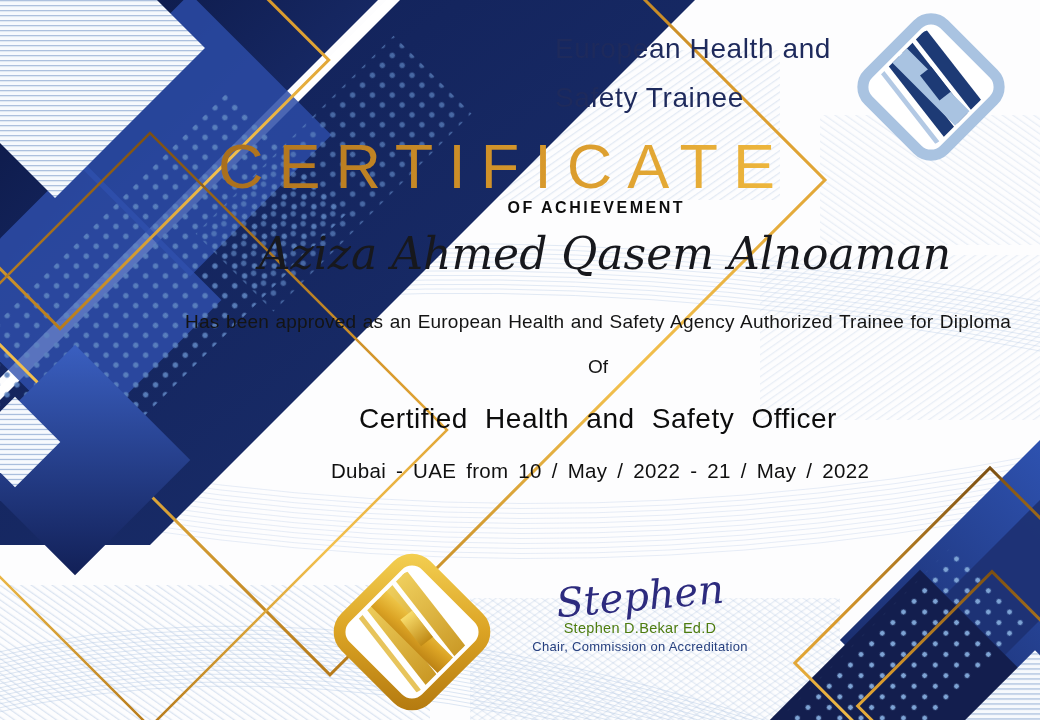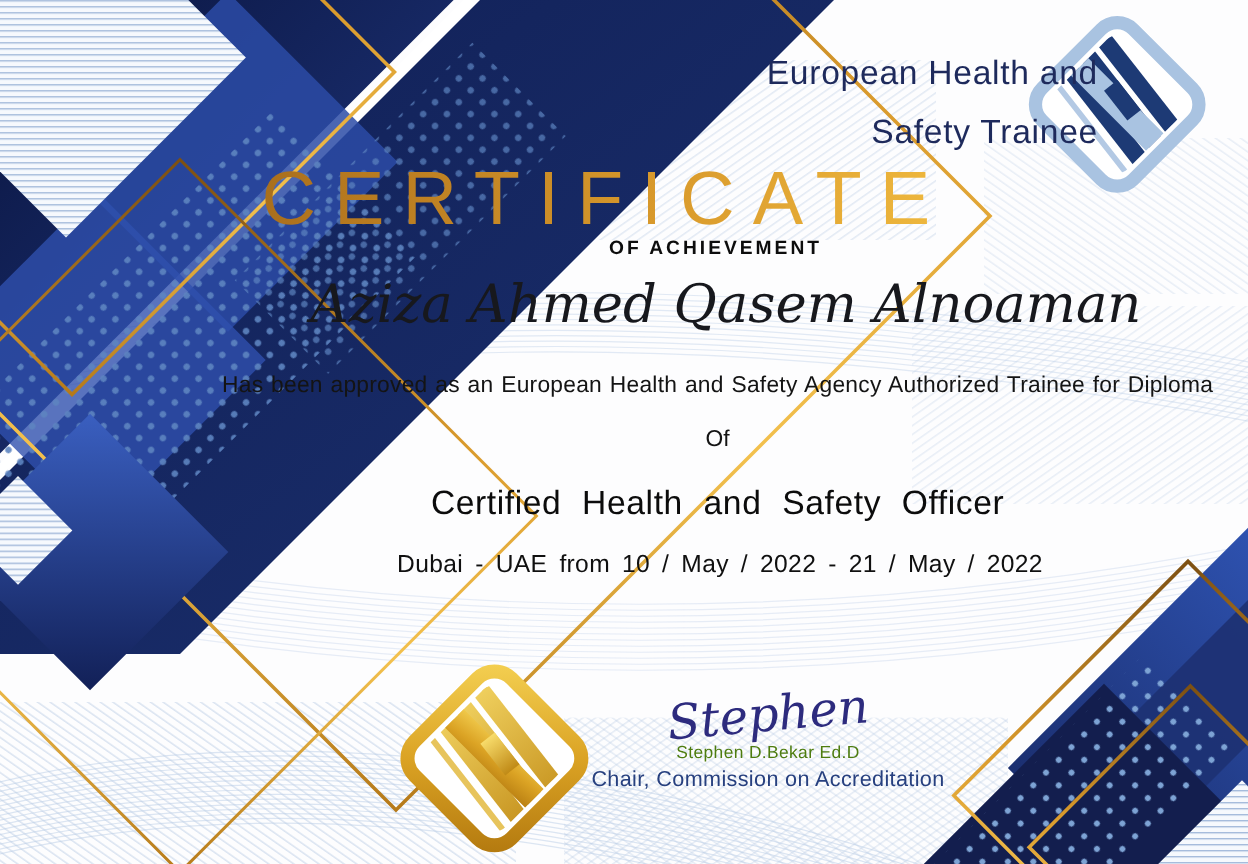--- a/index.html
+++ b/index.html
@@ -3,21 +3,21 @@
 <meta charset="utf-8">
 <style>
   html,body{margin:0;padding:0;background:#e8e8e8;}
   .cert{
     position:relative;width:1040px;height:720px;overflow:hidden;
     background:#fdfdfe;font-family:"Liberation Sans",sans-serif;
   }
   .cert svg.bg{position:absolute;left:0;top:0;width:1040px;height:720px;}
   .abs{position:absolute;}
   .org{
-    left:555px;top:36px;width:360px;text-align:right;
+    left:555px;top:24px;width:360px;text-align:left;
     font-size:28px;color:#1e2a5c;letter-spacing:.6px;line-height:1.75;
   }
   .title{
     left:4px;top:130px;width:1000px;text-align:center;margin:0;
     font-size:63px;font-weight:400;letter-spacing:15px;
     background:linear-gradient(94deg,#7e4f16 0%,#b5781f 28%,#d99a2c 55%,#f0ba3f 80%,#dfa52e 100%);
     -webkit-background-clip:text;background-clip:text;color:transparent;
   }
   .subtitle{
     left:395px;top:199px;width:290px;text-align:right;
@@ -31,21 +31,21 @@
   .approval{left:96px;top:311px;width:1004px;text-align:center;font-size:19px;color:#141414;letter-spacing:.2px;word-spacing:1px;}
   .of{left:96px;top:356px;width:1004px;text-align:center;font-size:19px;color:#141414;}
   .course{left:96px;top:403px;width:1004px;text-align:center;font-size:28px;color:#0c0c0c;letter-spacing:.5px;word-spacing:9px;}
   .dates{left:96px;top:459px;width:1008px;text-align:center;font-size:20.5px;color:#101010;letter-spacing:.3px;word-spacing:4px;}
   .sig{left:480px;top:574px;width:320px;text-align:center;}
   .sig-script{
     font-family:"DejaVu Serif",serif;font-style:italic;font-size:40px;
     color:#2d2b7e;transform:rotate(-5deg);line-height:1.1;
   }
   .sig-name{margin-top:2px;font-size:14.5px;color:#4d7c0f;letter-spacing:.3px;}
-  .sig-role{margin-top:3px;font-size:18px;color:#27407f;letter-spacing:.3px;}
+  .sig-role{margin-top:3px;font-size:13px;color:#27407f;letter-spacing:.3px;}
   .logo-tr{left:852px;top:8px;width:158px;height:158px;}
   .logo-gold{left:328px;top:548px;width:168px;height:168px;}
 </style>
 </head>
 <body>
 
 <div class="cert">
 
   <svg class="bg" viewBox="0 0 1040 720" aria-hidden="true">
     <defs>

